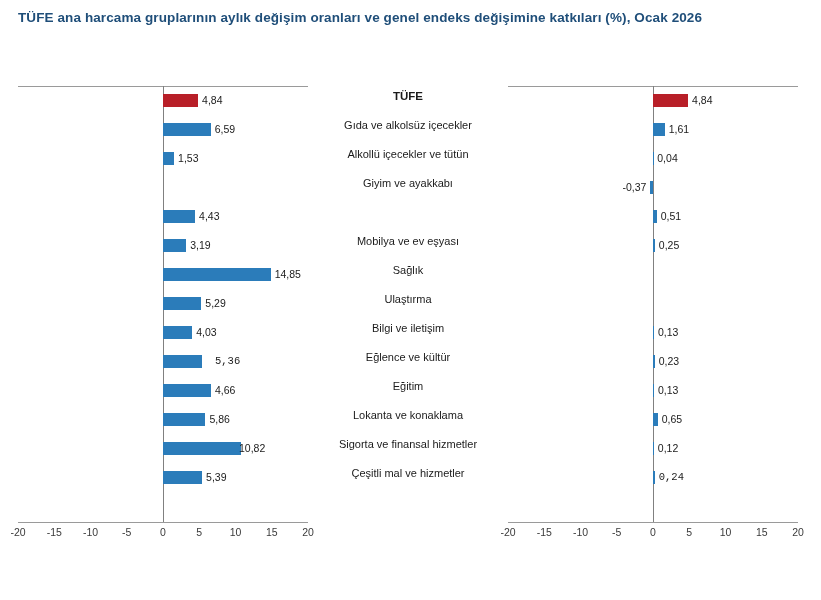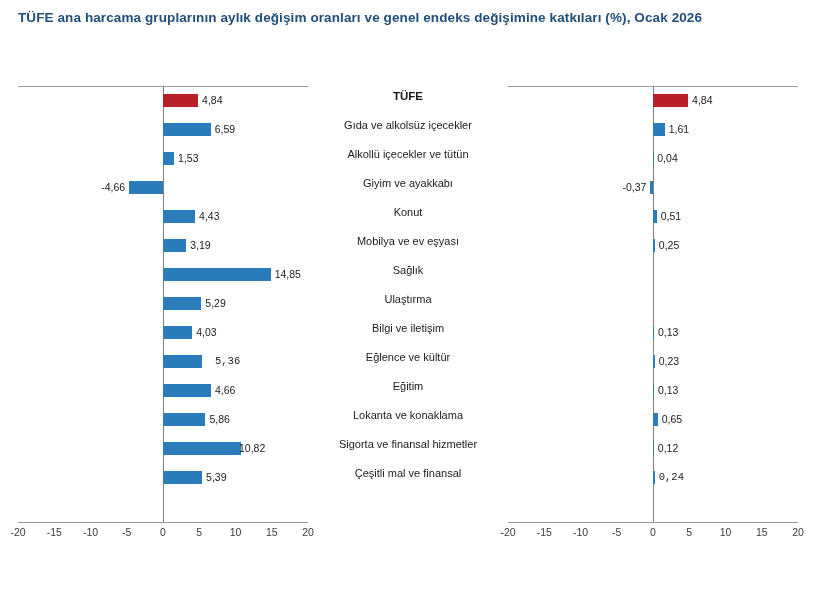--- a/index.html
+++ b/index.html
@@ -147,24 +147,20 @@
             <div class="bar highlight" style="left: 145px; width: 35.09px;"></div>
             <div class="bar-label" style="left: 184.09px;">4,84</div>
           </div>
           <div class="row" style="top: 29px;">
             <div class="bar" style="left: 145px; width: 47.7775px;"></div>
             <div class="bar-label" style="left: 196.777px;">6,59</div>
           </div>
           <div class="row" style="top: 58px;">
             <div class="bar" style="left: 145px; width: 11.0925px;"></div>
             <div class="bar-label" style="left: 160.093px;">1,53</div>
-          </div>
-          <div class="row" style="top: 87px;">
-            <div class="bar" style="left: 111.215px; width: 33.785px;"></div>
-            <div class="bar-label" style="right: 182.785px;">-4,66</div>
           </div>
           <div class="row" style="top: 116px;">
             <div class="bar" style="left: 145px; width: 32.1175px;"></div>
             <div class="bar-label" style="left: 181.118px;">4,43</div>
           </div>
           <div class="row" style="top: 145px;">
             <div class="bar" style="left: 145px; width: 23.1275px;"></div>
             <div class="bar-label" style="left: 172.127px;">3,19</div>
           </div>
           <div class="row" style="top: 174px;">
@@ -212,30 +208,29 @@
           <div class="tick" style="left: 290px;">20</div>
         </div>
     </div>
   </div>
 
   <div id="center-labels">
       <div class="cat-label bold" style="top: 0px;">TÜFE</div>
       <div class="cat-label" style="top: 29px;">Gıda ve alkolsüz içecekler</div>
       <div class="cat-label" style="top: 58px;">Alkollü içecekler ve tütün</div>
       <div class="cat-label" style="top: 87px;">Giyim ve ayakkabı</div>
-      <div class="cat-label" style="top: 116px;">Konut</div>
       <div class="cat-label" style="top: 145px;">Mobilya ve ev eşyası</div>
       <div class="cat-label" style="top: 174px;">Sağlık</div>
       <div class="cat-label" style="top: 203px;">Ulaştırma</div>
       <div class="cat-label" style="top: 232px;">Bilgi ve iletişim</div>
       <div class="cat-label" style="top: 261px;">Eğlence ve kültür</div>
       <div class="cat-label" style="top: 290px;">Eğitim</div>
       <div class="cat-label" style="top: 319px;">Lokanta ve konaklama</div>
       <div class="cat-label" style="top: 348px;">Sigorta ve finansal hizmetler</div>
-      <div class="cat-label" style="top: 377px;">Çeşitli mal ve finansal</div>
+      <div class="cat-label" style="top: 377px;">Çeşitli mal ve hizmetler</div>
     </div>
 
   <div class="panel" id="panel-right">
     <div class="plot">
       <div class="axis-top"></div>
       <div class="axis-bottom"></div>
       <div class="zero-line" style="left: 145px;"></div>
       <div class="rows" id="rows-right">
           <div class="row" style="top: 0px;">
             <div class="bar highlight" style="left: 145px; width: 35.09px;"></div>

